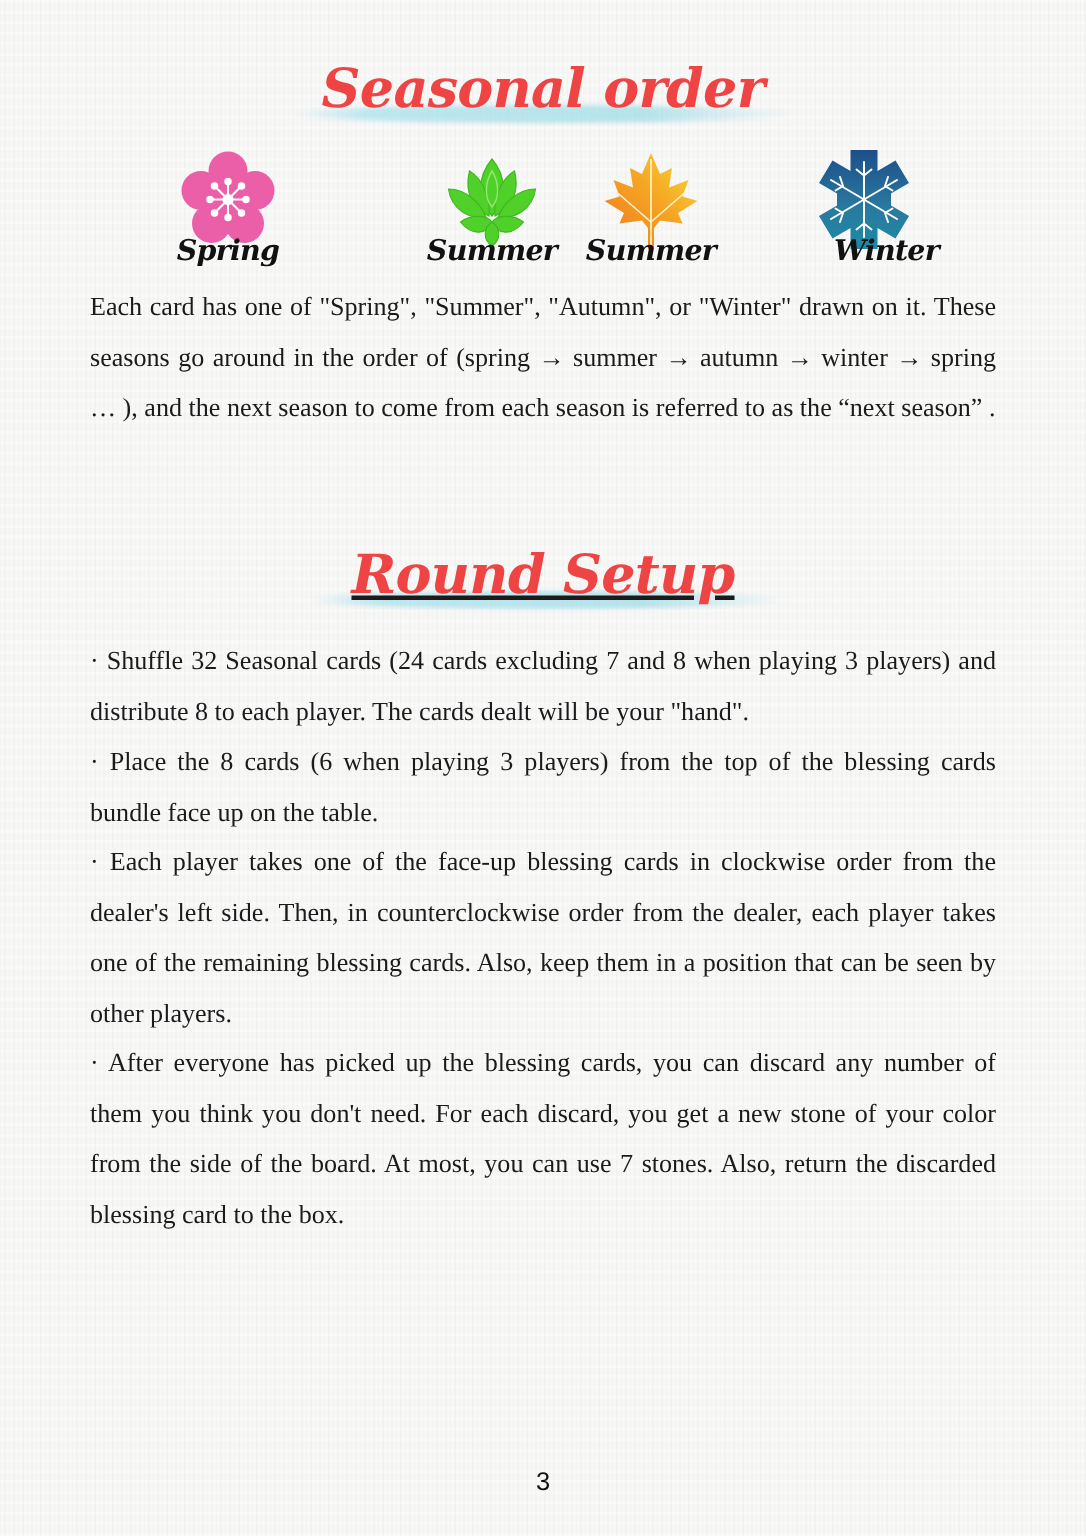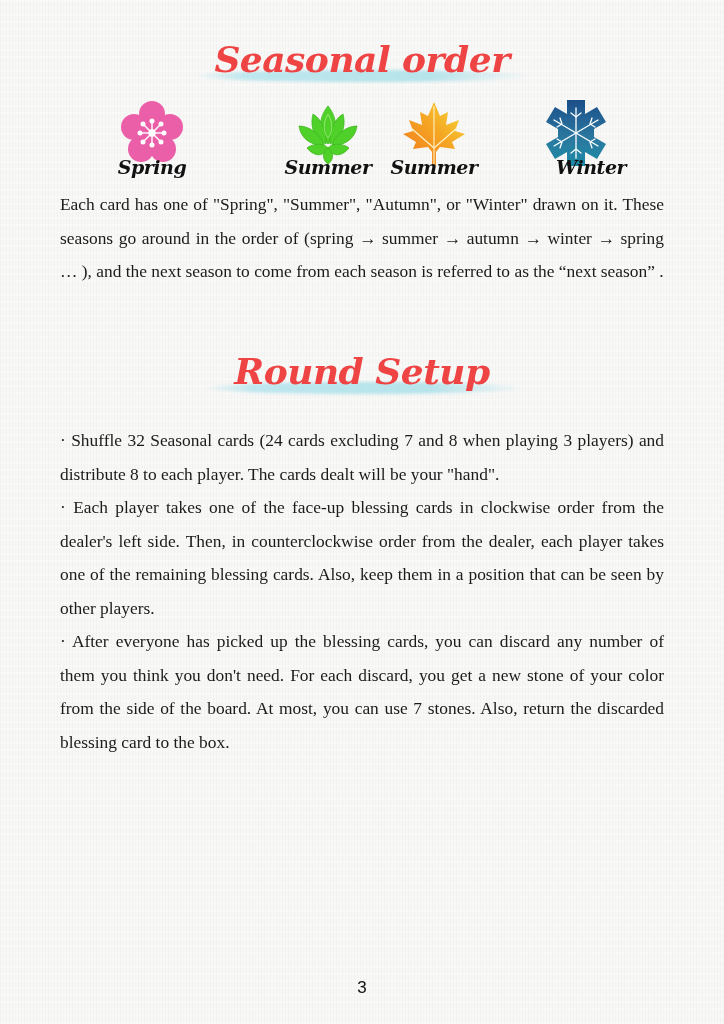--- a/index.html
+++ b/index.html
@@ -23,21 +23,21 @@
     }
     .heading .title {
       position: relative;
       font-family: "DejaVu Serif", serif;
       font-style: italic; font-weight: bold;
       font-size: 36px; letter-spacing: -0.5px;
       color: #ef4444;
     }
     #h1 { top: 38px; }
     #h1 .brush { left: 195px; width: 335px; top: 32px; }
-    #h2 { top: 350px; }
+    #h2 { top: 362px; text-decoration: underline; }
     #h2 .brush { left: 205px; width: 320px; top: 32px; }
 
     .seasons {
       position: absolute; top: 98px; left: 0; width: 659px; height: 95px;
     }
     .season {
       position: absolute; width: 100px; text-align: center;
     }
     .season svg { display: block; margin: 0 auto; }
     .season .label {
@@ -169,17 +169,18 @@
   <p>Each card has one of "Spring", "Summer", "Autumn", or "Winter" drawn on it. These seasons go around in the order of (spring → summer → autumn → winter → spring … ), and the next season to come from each season is referred to as the “next season” .</p>
 </div>
 
 <div class="heading" id="h2">
   <div class="brush"></div>
   <div class="title">Round Setup</div>
 </div>
 
 <div class="para" id="p2">
   <p>· Shuffle 32 Seasonal cards (24 cards excluding 7 and 8 when playing 3 players) and distribute 8 to each player. The cards dealt will be your "hand".</p>
+  <p>· Place the 8 cards (6 when playing 3 players) from the top of the blessing cards bundle face up on the table.</p>
   <p>· Each player takes one of the face-up blessing cards in clockwise order from the dealer's left side. Then, in counterclockwise order from the dealer, each player takes one of the remaining blessing cards. Also, keep them in a position that can be seen by other players.</p>
   <p>· After everyone has picked up the blessing cards, you can discard any number of them you think you don't need. For each discard, you get a new stone of your color from the side of the board. At most, you can use 7 stones. Also, return the discarded blessing card to the box.</p>
 </div>
 
 <div class="page-num">3</div>
 
 </body></html>

